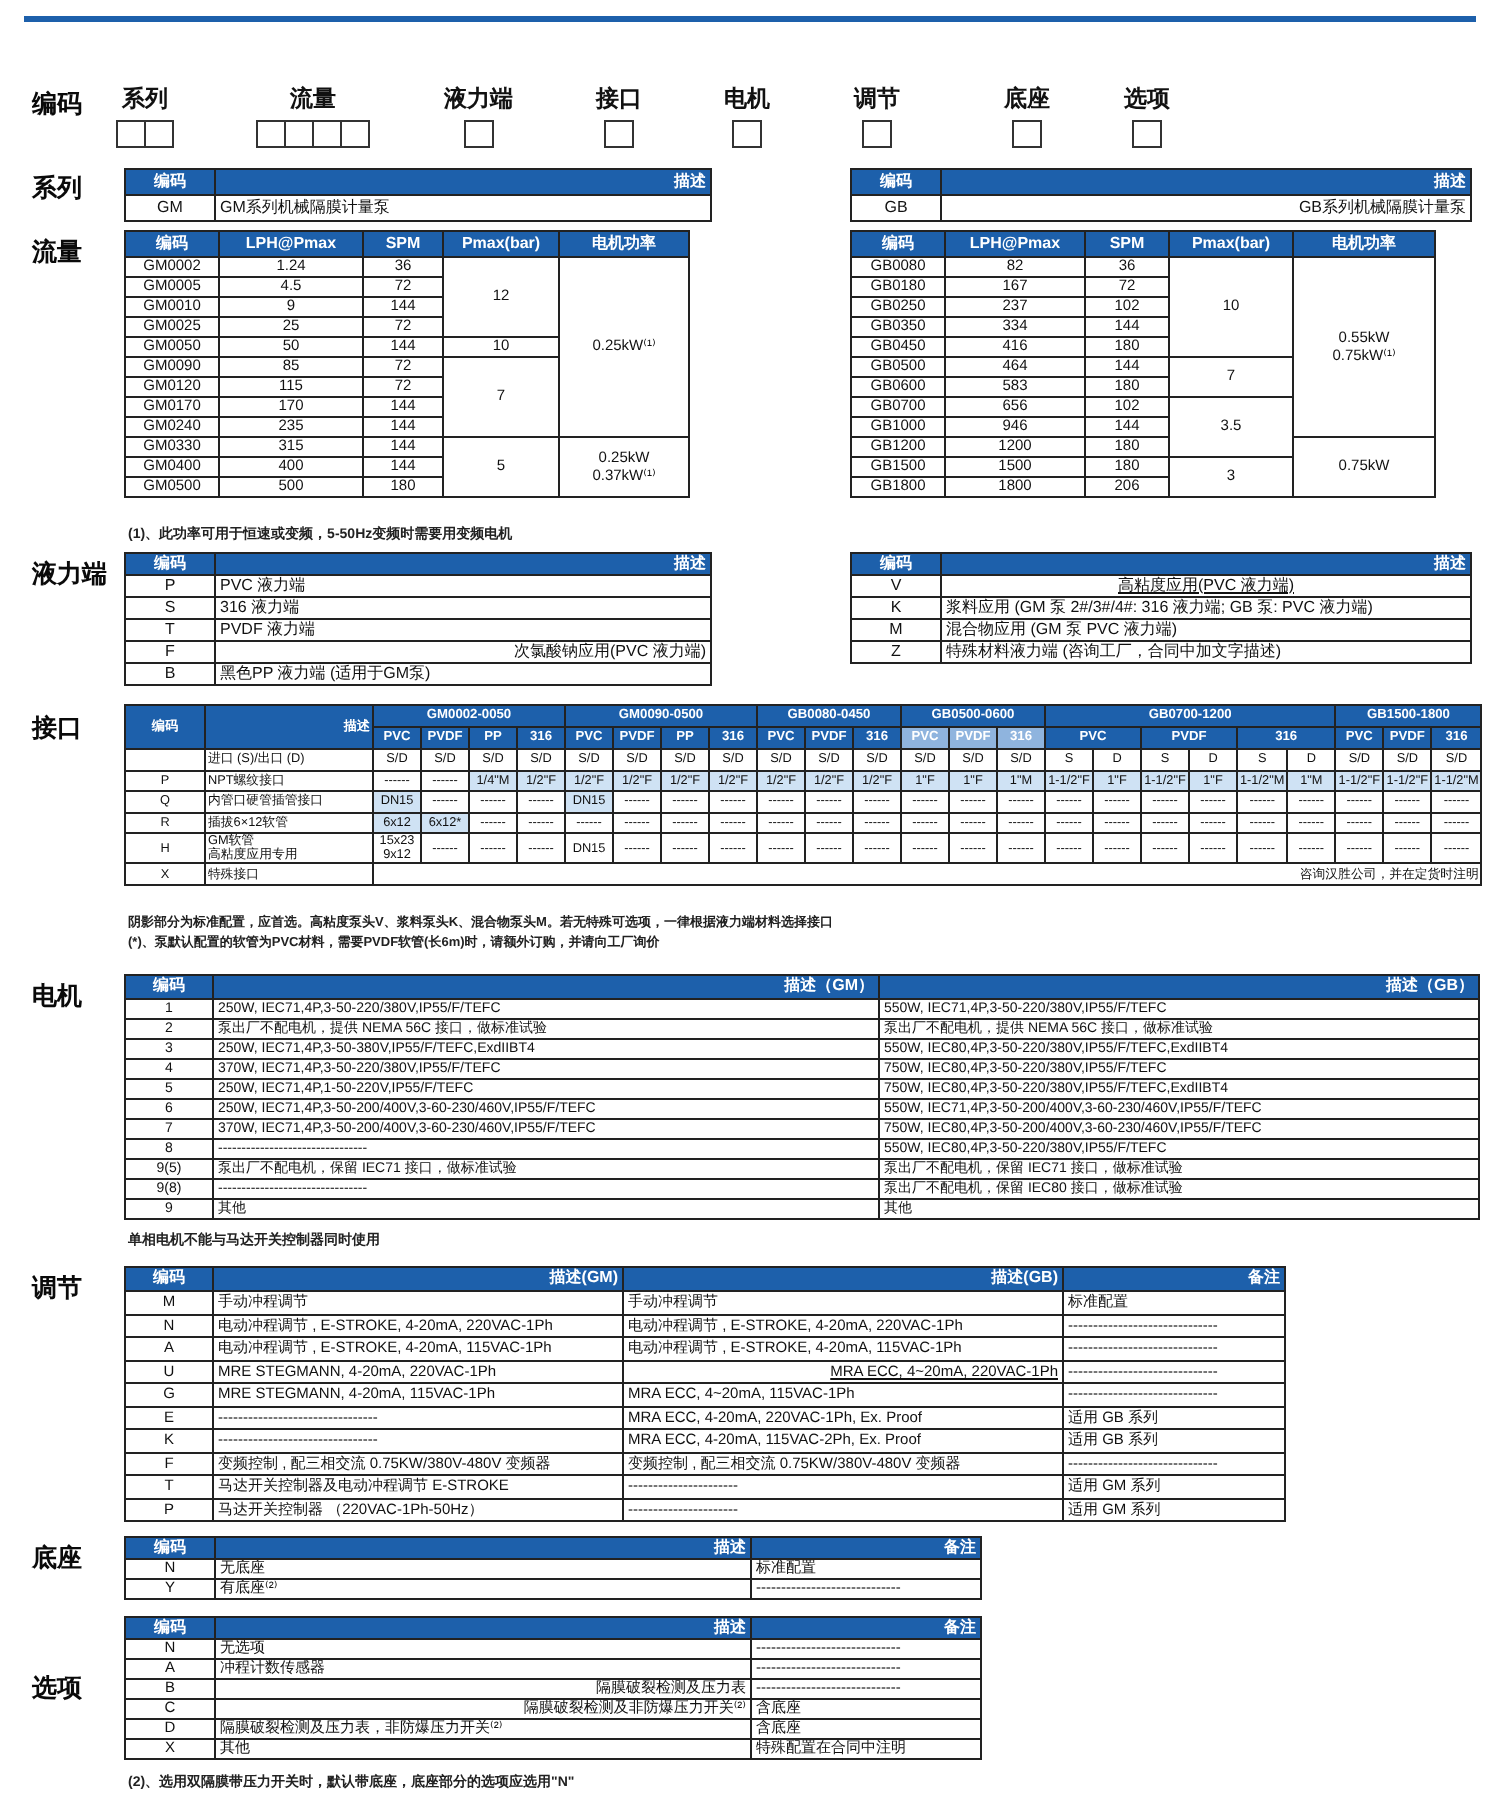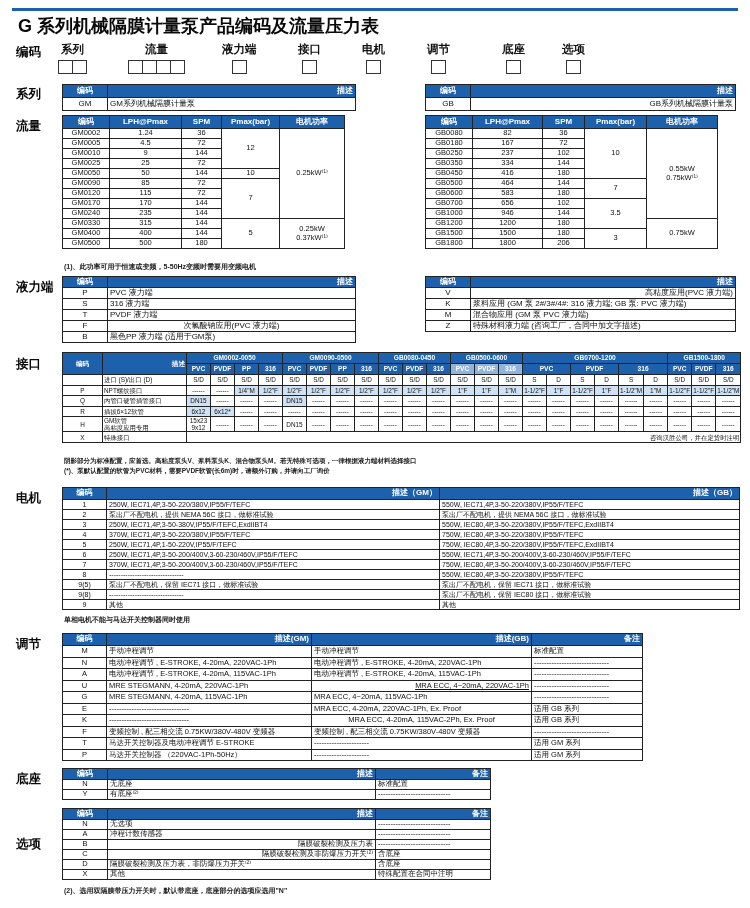--- a/index.html
+++ b/index.html
@@ -35,21 +35,20 @@
   .s-base th,.s-opt th{font-size:8px;height:10px;}
   .s-base td,.s-opt td{font-size:7.5px;height:9px;}
   .fnote{position:absolute;font-size:7px;font-weight:bold;color:#222;white-space:nowrap;}
   .fnote.small{font-size:6.5px;}
 </style>
 </head>
 <body>
 
 <div class="page">
   <div class="toprule"></div>
-  <h1 class="title">G 系列机械隔膜计量泵产品编码及流量压力表</h1>
 
   <span class="seclabel" style="left:16px;top:44px">编码</span>
   <div class="codegroup" style="left:58px">
       <span class="glabel">系列</span>
       <span class="boxes">
         <span class="box"></span>
         <span class="box"></span>
       </span>
     </div>
   <div class="codegroup" style="left:128px">
@@ -340,21 +339,21 @@
           <tr>
             <td>S</td>
             <td style="text-align: left;">316 液力端</td>
           </tr>
           <tr>
             <td>T</td>
             <td style="text-align: left;">PVDF 液力端</td>
           </tr>
           <tr>
             <td>F</td>
-            <td style="text-align: center;">次氯酸钠应用(PVC 液力端)</td>
+            <td style="text-align: right;">次氯酸钠应用(PVC 液力端)</td>
           </tr>
           <tr>
             <td>B</td>
             <td style="text-align: left;">黑色PP 液力端 (适用于GM泵)</td>
           </tr>
         </tbody>
       </table>
     </div>
   <div class="tblhost s-liquid" style="left:425px;top:276px">
       <table>
@@ -364,21 +363,21 @@
         </colgroup>
         <thead>
           <tr>
             <th>编码</th>
             <th class="lft">描述</th>
           </tr>
         </thead>
         <tbody>
           <tr>
             <td>V</td>
-            <td style="text-align: right;">高粘度应用(PVC 液力端)</td>
+            <td style="text-align: center; text-decoration: underline;">高粘度应用(PVC 液力端)</td>
           </tr>
           <tr>
             <td>K</td>
             <td style="text-align: left;">浆料应用 (GM 泵 2#/3#/4#: 316 液力端; GB 泵: PVC 液力端)</td>
           </tr>
           <tr>
             <td>M</td>
             <td style="text-align: left;">混合物应用 (GM 泵 PVC 液力端)</td>
           </tr>
           <tr>
@@ -726,21 +725,21 @@
           </tr>
           <tr>
             <td>E</td>
             <td style="text-align: left;">--------------------------------</td>
             <td style="text-align: left;">MRA ECC, 4-20mA, 220VAC-1Ph, Ex. Proof</td>
             <td style="text-align: left;">适用 GB 系列</td>
           </tr>
           <tr>
             <td>K</td>
             <td style="text-align: left;">--------------------------------</td>
-            <td style="text-align: center; margin-left: 11px;">MRA ECC, 4-20mA, 115VAC-2Ph, Ex. Proof</td>
+            <td style="text-align: left; margin-left: 11px;">MRA ECC, 4-20mA, 115VAC-2Ph, Ex. Proof</td>
             <td style="text-align: left;">适用 GB 系列</td>
           </tr>
           <tr>
             <td>F</td>
             <td style="text-align: left;">变频控制 , 配三相交流 0.75KW/380V-480V 变频器</td>
             <td style="text-align: left;">变频控制 , 配三相交流 0.75KW/380V-480V 变频器</td>
             <td style="text-align: left;">------------------------------</td>
           </tr>
           <tr>
             <td>T</td>

